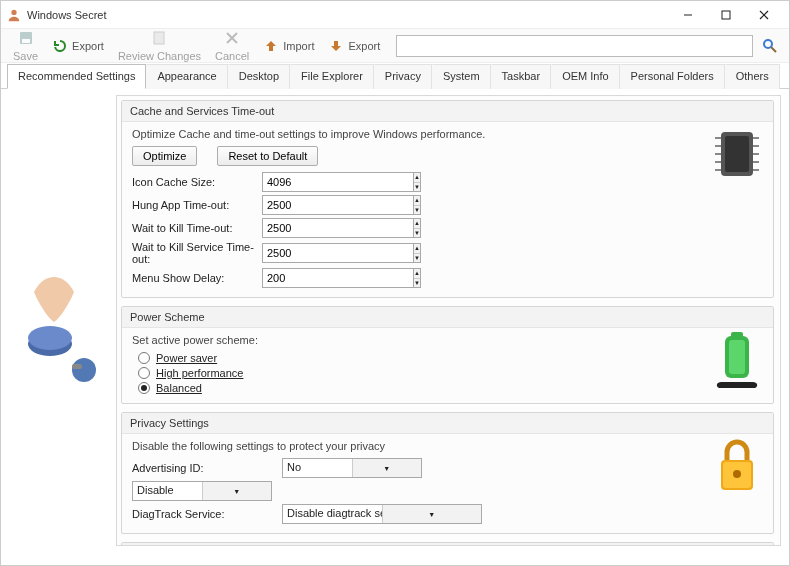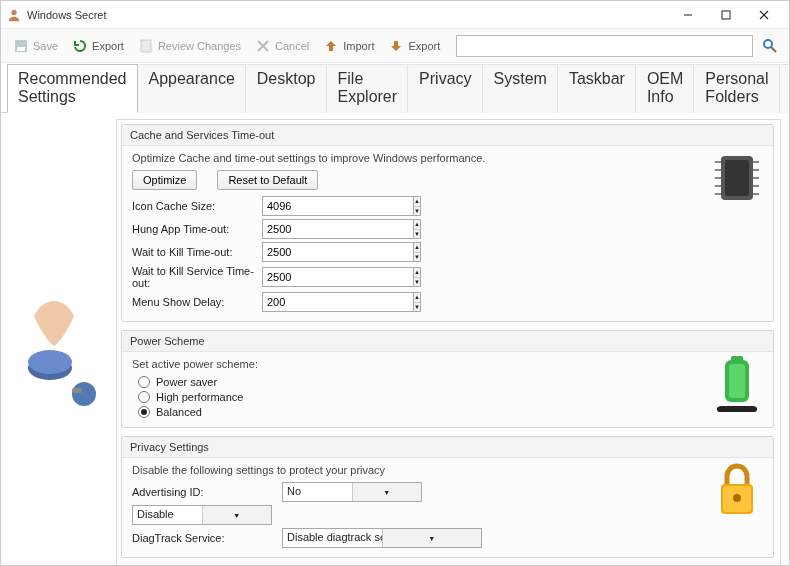--- a/index.html
+++ b/index.html
@@ -9,29 +9,29 @@
   
   .titlebar { height: 28px; display: flex; align-items: center; padding: 0 6px; border-bottom: 1px solid #eee; }
   .titlebar .app-icon { width: 14px; height: 14px; margin-right: 6px; }
   .titlebar .title { font-size: 11px; color: #333; }
   .titlebar .spacer { flex: 1; }
   .winbtn { width: 38px; height: 28px; display: flex; align-items: center; justify-content: center; }
 
   
   .toolbar { height: 34px; display: flex; align-items: center; padding: 4px 8px; gap: 6px; border-bottom: 1px solid #eee; background: #fafafa; }
   .tbtn { display: flex; align-items: center; gap: 4px; padding: 2px 4px; color: #555; }
-  .tbtn.disabled { opacity: 0.55; }
+  .tbtn.disabled { opacity: 0.55; flex-direction: column; }
   .tbtn .ico { width: 16px; height: 16px; }
   .toolbar .search { flex: 1; margin-left: 6px; }
   .toolbar .search input { width: 100%; height: 22px; border: 1px solid #bbb; padding: 2px 4px; font-size: 11px; background: #fff; }
   .toolbar .magnify { width: 22px; height: 22px; display: flex; align-items: center; justify-content: center; }
 
   
   .tabs { display: flex; border-bottom: 1px solid #d0d0d0; padding-left: 6px; background: #fff; }
-  .tab { padding: 5px 10px 6px 10px; border: 1px solid transparent; border-bottom: none; margin-right: 0; color: #333; font-size: 16px; position: relative; top: 1px; background: #f4f4f4; border-color: #d0d0d0; border-left-color: transparent; }
+  .tab { padding: 5px 10px 6px 10px; border: 1px solid transparent; border-bottom: none; margin-right: 0; color: #333; font-size: 11px; position: relative; top: 1px; background: #f4f4f4; border-color: #d0d0d0; border-left-color: transparent; }
   .tab:first-child { border-left-color: #d0d0d0; }
   .tab.active { background: #fff; border-color: #c0c0c0; border-bottom: 1px solid #fff; z-index: 2; }
   .tab:not(.active) { background: #f7f7f7; border-top-color: #e3e3e3; border-right-color: #e3e3e3; }
 
   
   .body { display: flex; height: calc(100% - 28px - 34px - 27px - 10px); }
   .side { width: 115px; padding: 8px 4px; display: flex; align-items: center; justify-content: center; }
   .content-wrap { flex: 1; border: 1px solid #d9d9d9; margin: 6px 8px 8px 0; background: #fdfdfd; display: flex; position: relative; justify-content: flex-end; }
   .content { flex: 1; overflow-y: auto; padding: 4px 6px 4px 4px; }
   .content::-webkit-scrollbar { width: 14px; }
@@ -52,21 +52,21 @@
   .spinner { display: flex; width: 130px; }
   .spinner input { flex: 1; border: 1px solid #a9a9a9; border-right: none; height: 20px; padding: 2px 4px; font-size: 11px; }
   .spinner .spin-btns { width: 16px; display: flex; flex-direction: column; border: 1px solid #a9a9a9; }
   .spinner .spin-btns div { flex: 1; display: flex; align-items: center; justify-content: center; font-size: 6px; background: #f2f2f2; }
   .spinner .spin-btns div:first-child { border-bottom: 1px solid #ccc; }
 
   .combo { display: flex; width: 140px; border: 1px solid #a9a9a9; height: 20px; background: #fff; }
   .combo span { flex: 1; padding: 2px 4px; font-size: 11px; overflow: hidden; white-space: nowrap; }
   .combo .dd { width: 16px; display: flex; align-items: center; justify-content: center; font-size: 7px; background: #f2f2f2; border-left: 1px solid #ccc; }
 
-  .radio-row { display: flex; align-items: center; margin: 3px 0 3px 6px; gap: 6px; }
+  .radio-row { display: flex; align-items: center; margin: 3px 0 3px 6px; gap: 6px; text-decoration: underline; }
   .radio { width: 12px; height: 12px; border: 1px solid #777; border-radius: 50%; display: flex; align-items: center; justify-content: center; background: #fff; }
   .radio.checked::after { content: ""; width: 6px; height: 6px; background: #222; border-radius: 50%; }
 
   .section-icon { position: absolute; top: 6px; right: 10px; width: 48px; height: 48px; }
   .section-icon.big { width: 52px; height: 60px; top: 2px; }
 
   
   .side-illust { width: 90px; height: 140px; }
 </style>
 </head>

